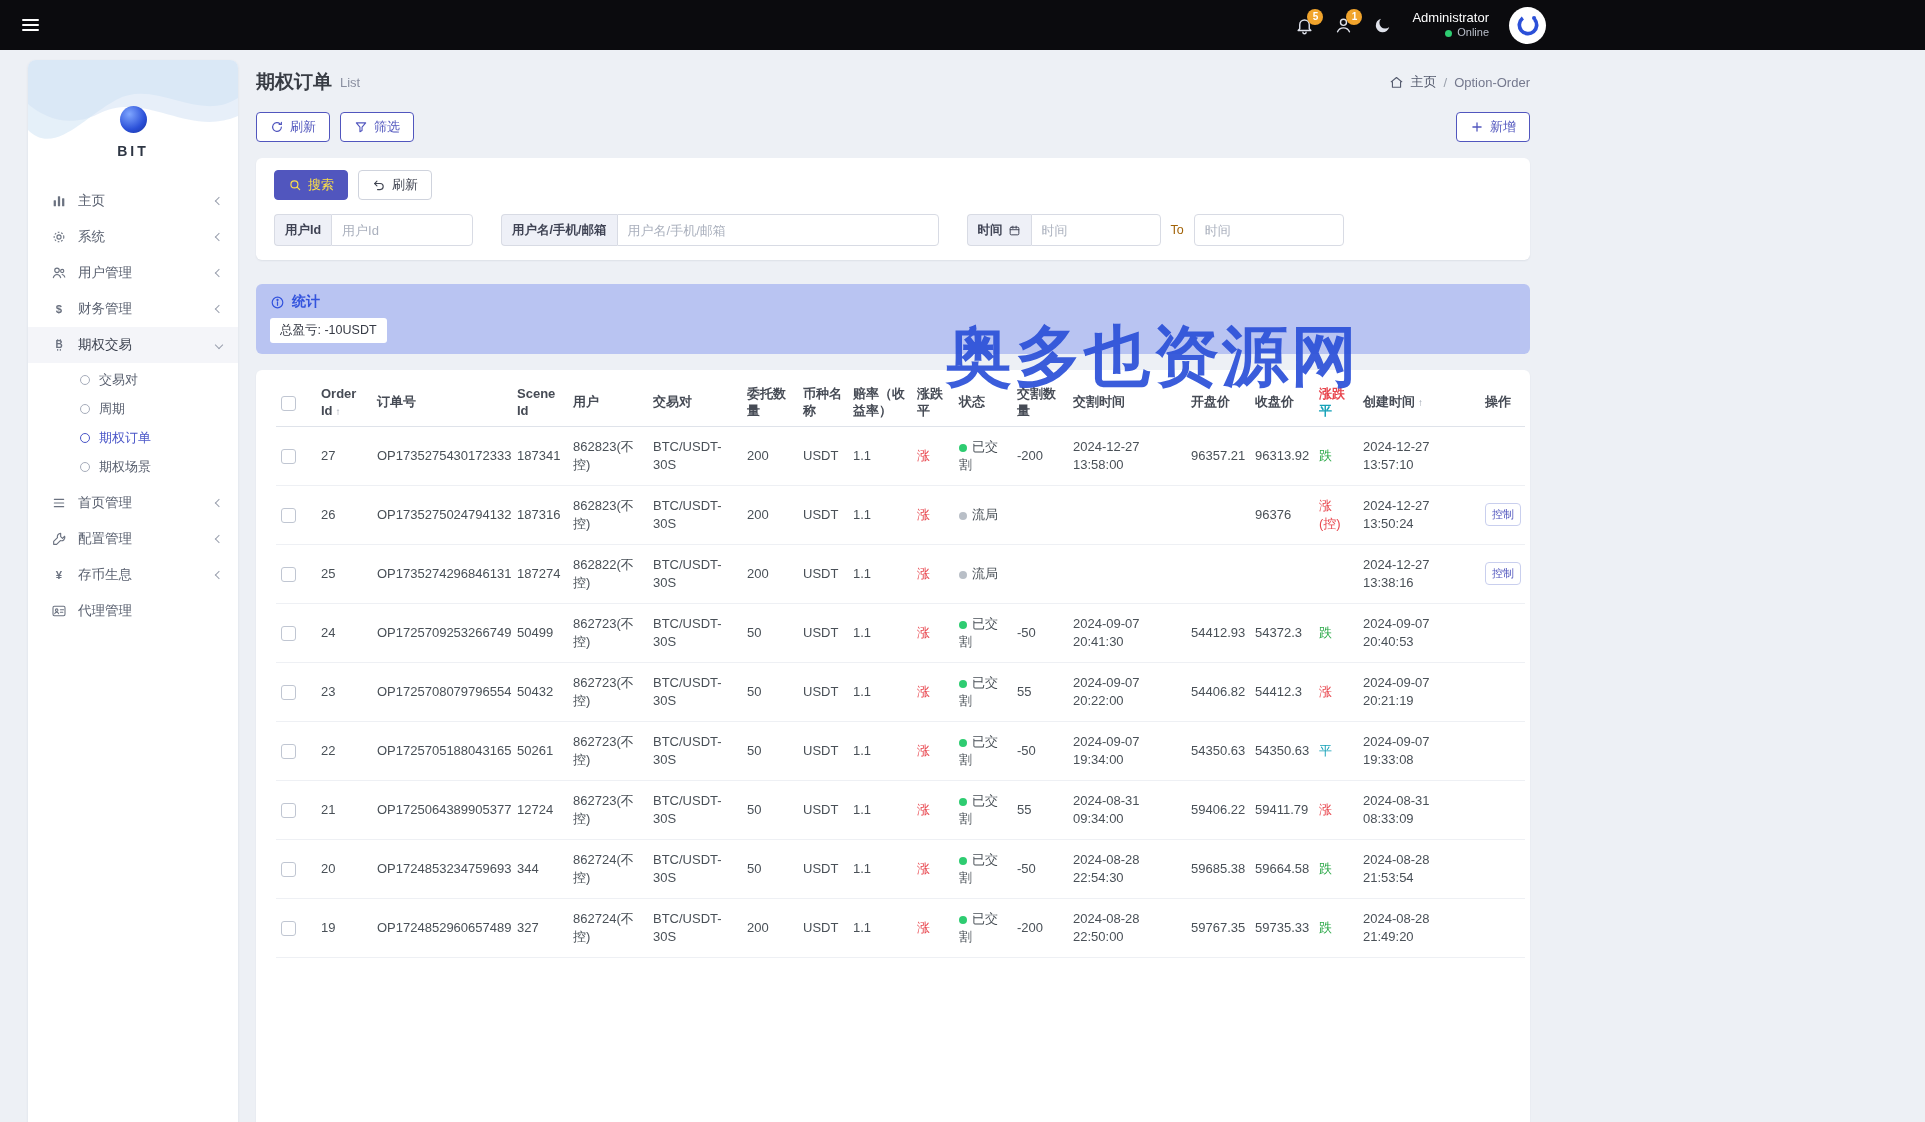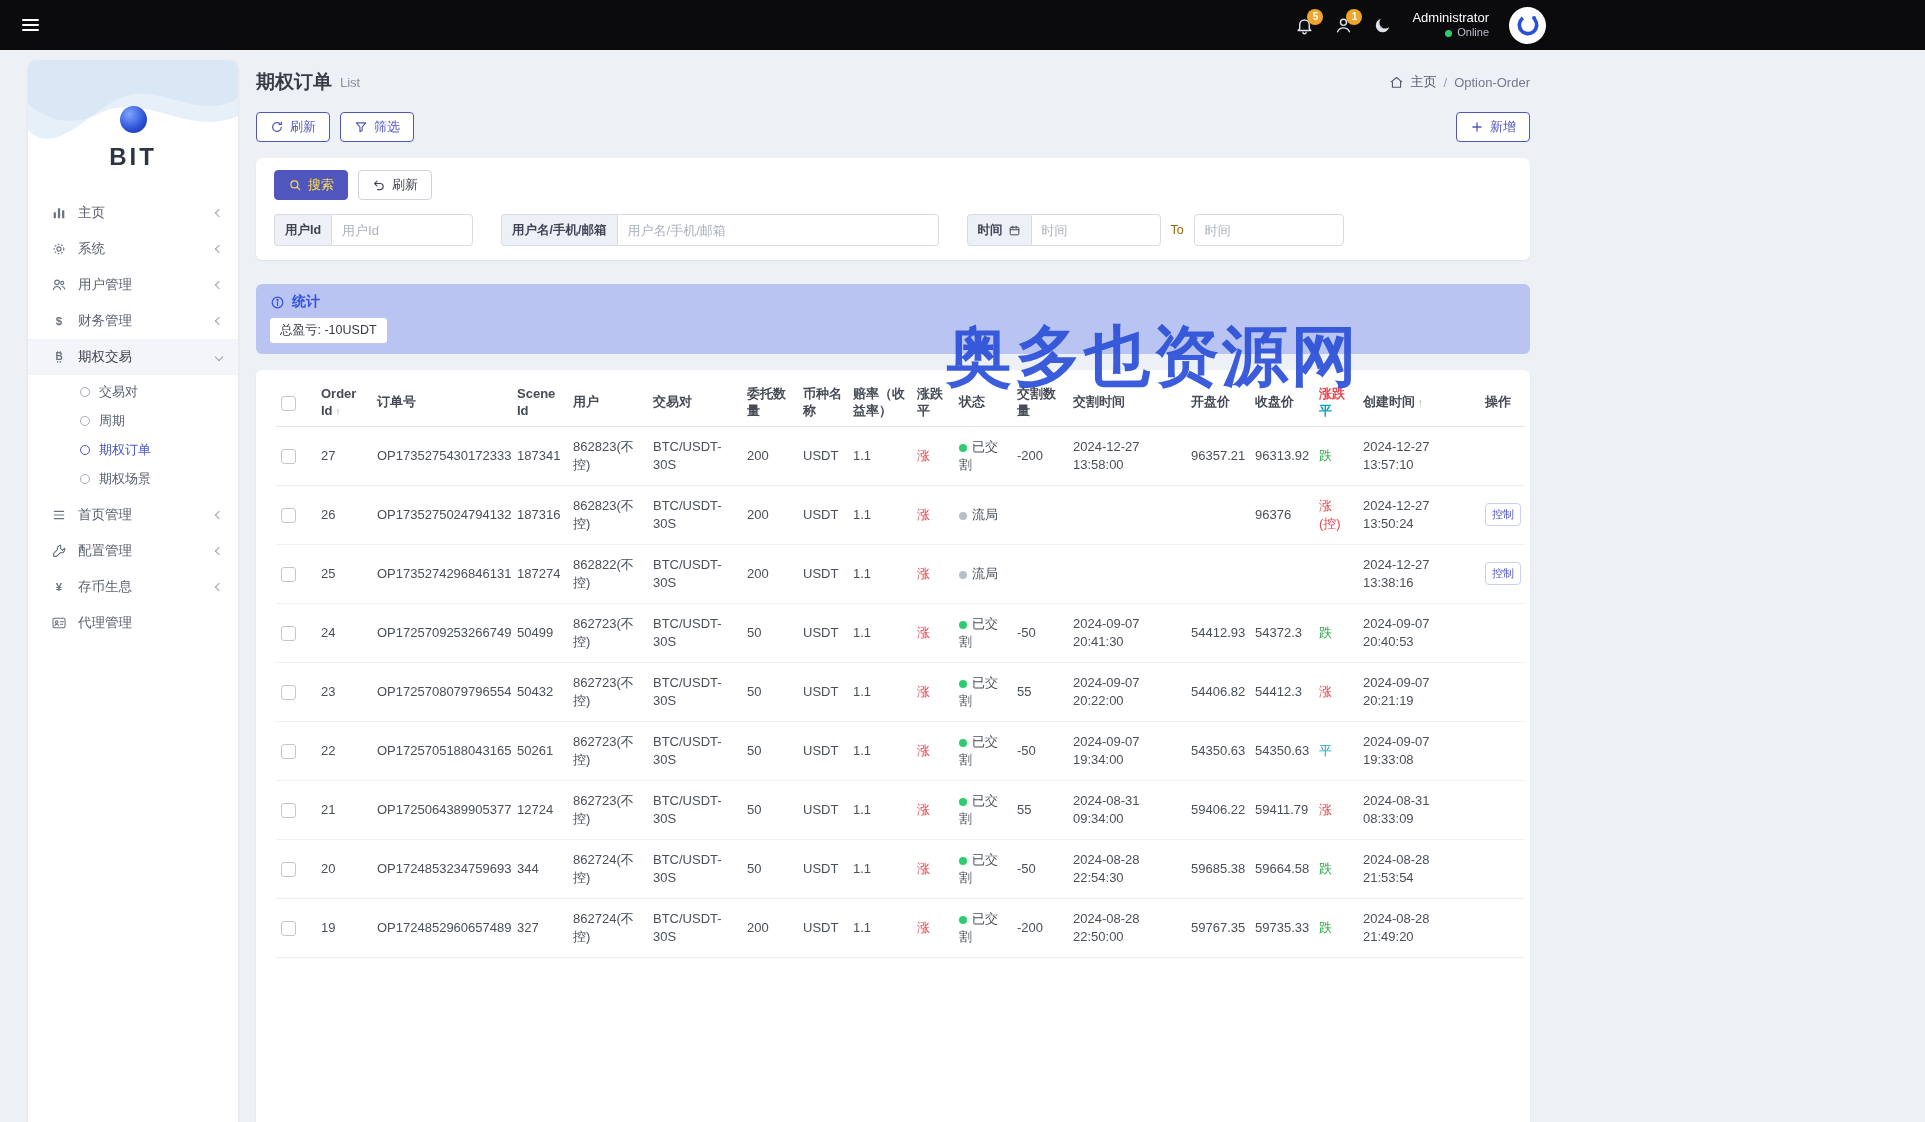--- a/index.html
+++ b/index.html
@@ -23,21 +23,21 @@
 
   
   .app { display:flex; height:1072px; }
   .sidebar-col { width:256px; position:relative; flex:0 0 256px; }
   .sidebar { position:absolute; left:28px; top:10px; right:18px; bottom:0; background:#fff;
     border-radius:8px 8px 0 0; box-shadow:0 1px 3px rgba(20,40,80,.08); overflow:hidden; }
   .waves { position:absolute; top:0; left:0; }
   .logo { position:relative; padding-top:46px; text-align:center; }
   .logo-orb { display:inline-block; width:27px; height:27px; border-radius:50%;
     background:radial-gradient(circle at 35% 30%, #7fa6ff, #2b50d8 60%, #16309a); }
-  .logo-text { margin-top:6px; font-size:24px; font-weight:bold; color:#2e3644; letter-spacing:3px; }
+  .logo-text { margin-top:6px; font-size:14px; font-weight:bold; color:#2e3644; letter-spacing:3px; }
   nav { margin-top:24px; }
   .nav-item { height:36px; display:flex; align-items:center; gap:11px; padding:0 16px 0 22px;
     font-size:13.5px; color:#5a6170; cursor:pointer; }
   .nav-item.active { background:#f4f5f9; color:#3c4250; }
   .nv-icon { width:17px; display:flex; justify-content:center; color:#6b7280; flex:0 0 17px; }
   .chev { width:6px; height:6px; border-style:solid; border-color:#9aa0ae; border-width:0; margin-left:auto; flex:0 0 auto; }
   .chev-left { border-left-width:1.5px; border-bottom-width:1.5px; transform:rotate(45deg); }
   .chev-down { border-right-width:1.5px; border-bottom-width:1.5px; transform:rotate(45deg); }
   .subnav { padding:2px 0 4px; }
   .sub-item { height:29px; display:flex; align-items:center; gap:9px; padding-left:52px; font-size:13px; color:#5a6170; cursor:pointer; }

